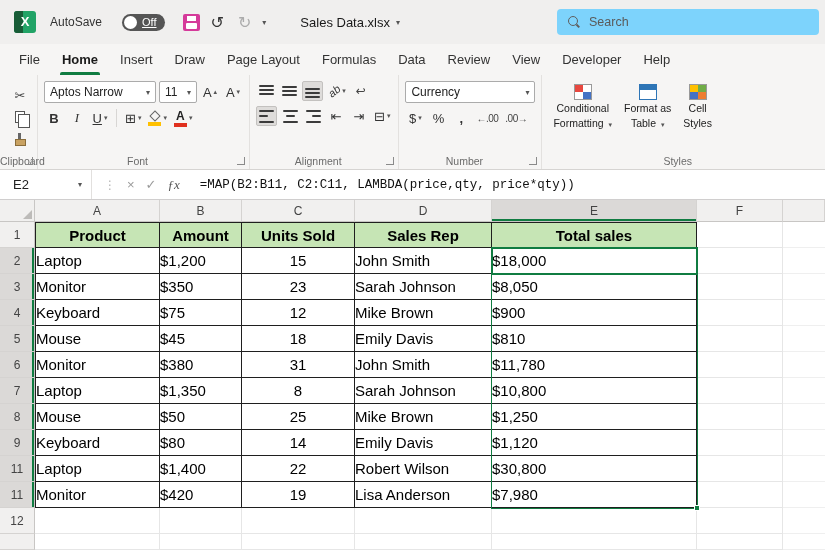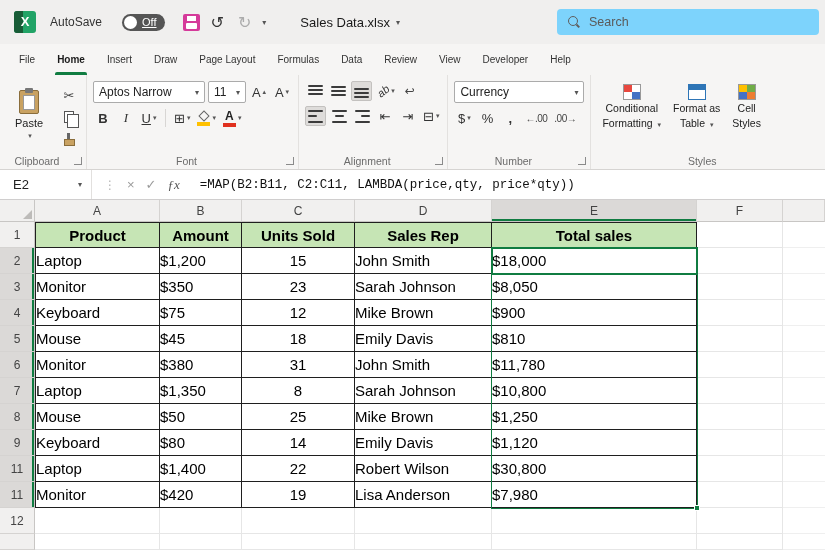--- a/index.html
+++ b/index.html
@@ -23,21 +23,21 @@
   .tb-icon.dim{color:#ABABAB;}
   .tb-chev{font-size:8px;color:#555;}
   .doc-title{display:flex;align-items:center;gap:6px;margin-left:26px;font-size:13px;color:#1a1a1a;}
   .searchbox{position:absolute;left:557px;top:9px;width:262px;height:26px;background:#7dd3fc;border-radius:4px;display:flex;align-items:center;gap:9px;padding:0 11px;color:#5a5a5a;font-size:12.5px;}
   .mag{position:relative;width:12px;height:12px;flex:0 0 auto;}
   .mag:before{content:"";position:absolute;left:0;top:0;width:8px;height:8px;border:1.5px solid #5f5f5f;border-radius:50%;}
   .mag:after{content:"";position:absolute;left:8px;top:9px;width:4px;height:1.5px;background:#5f5f5f;transform:rotate(45deg);}
 
   
   .tabsrow{height:31px;background:#F6F5F4;display:flex;align-items:stretch;padding-left:8px;}
-  .tab{display:flex;align-items:center;padding:0 11px;font-size:10px;color:#333;position:relative;}
+  .tab{display:flex;align-items:center;padding:0 11px;font-size:13px;color:#333;position:relative;}
   .tab.active{color:#1a1a1a;font-weight:600;}
   .tab.active:after{content:"";position:absolute;left:9px;right:9px;bottom:0;height:3px;background:var(--accent);border-radius:2px 2px 0 0;}
 
   
   .ribbon{height:95px;background:#F6F5F4;border-bottom:1px solid #D6D4D2;display:flex;align-items:stretch;}
   .rgroup{position:relative;display:flex;flex-direction:column;gap:5px;padding:6px 6px 16px;border-right:1px solid #E3E1DF;}
   .glabel{position:absolute;bottom:2px;left:0;right:12px;text-align:center;font-size:10.5px;color:#6b6b6b;}
   .launcher{position:absolute;right:4px;bottom:4px;width:8px;height:8px;border-right:1.5px solid #8a8a8a;border-bottom:1.5px solid #8a8a8a;}
   .rrow{display:flex;align-items:center;gap:3px;}
   .rbtn{min-width:20px;height:20px;display:flex;align-items:center;justify-content:center;font-size:13px;color:#333;border-radius:2px;padding:0 2px;}
@@ -172,28 +172,20 @@
     <span class="tab">Review</span>
     <span class="tab">View</span>
     <span class="tab">Developer</span>
     <span class="tab">Help</span>
   </div>
 
   <div class="ribbon">
 
     <div class="rgroup g-clip">
       <div class="rrow">
-        <div class="paste-btn">
-          <span class="clipboard-shape">
-              <span class="clip-top"></span>
-              <span class="clip-page"></span>
-            </span>
-          <span class="pb-label">Paste</span>
-          <span class="mini">▾</span>
-        </div>
         <div class="clip-small">
           <span class="csi">
               <span>✂</span>
             </span>
           <span class="csi">
               <span class="copy-shape"></span>
             </span>
           <span class="csi">
               <span class="painter-shape"></span>
             </span>

